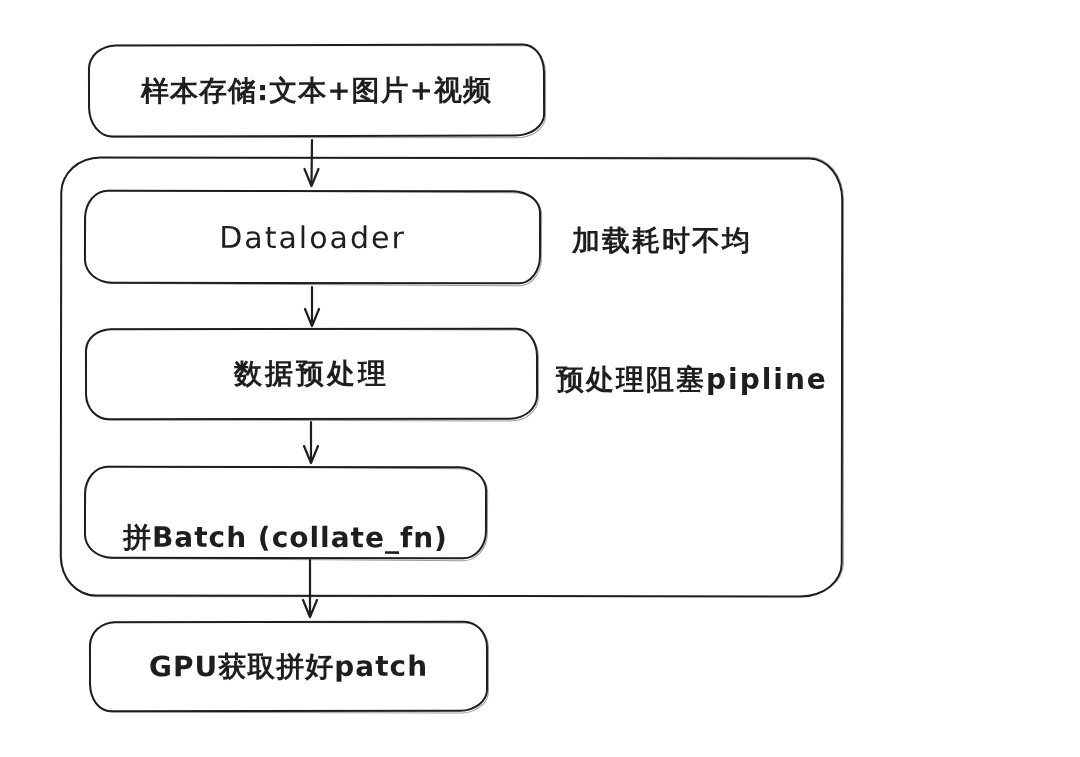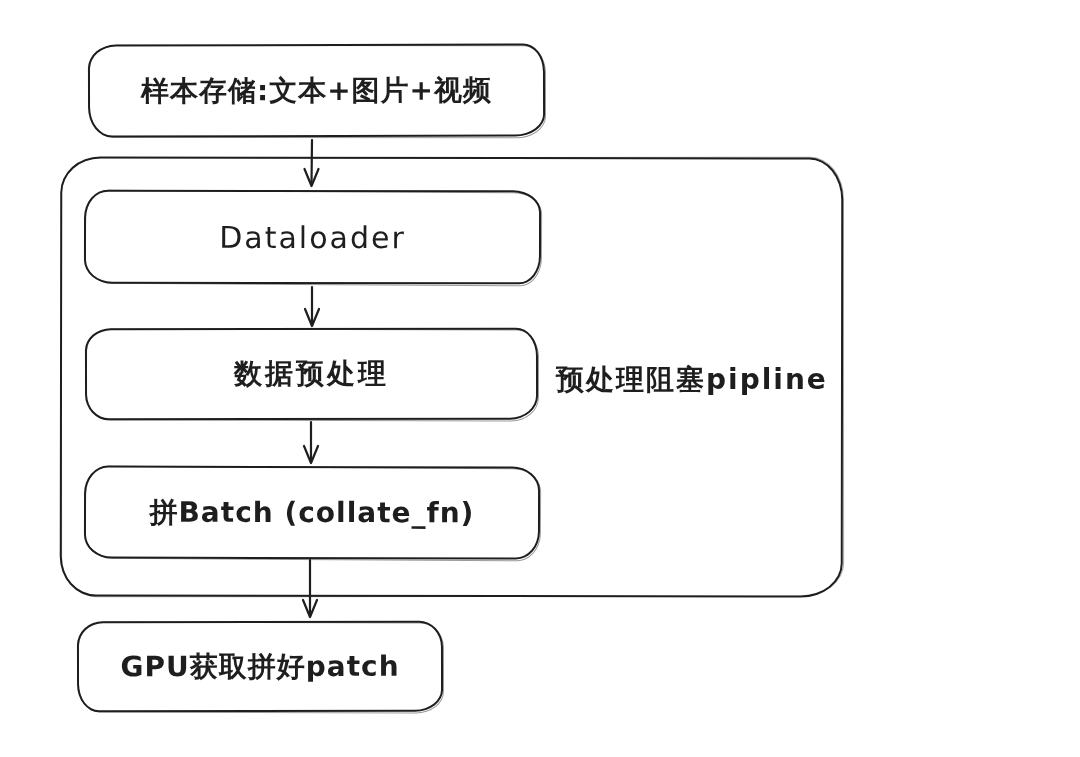--- a/index.html
+++ b/index.html
@@ -42,27 +42,28 @@
     font-size:30px;font-weight:500;letter-spacing:2px;
     transform:rotate(.1deg);
   }
   .node-preprocess{
     left:85px;top:328px;width:453px;height:92px;
     border-radius:26px 22px 28px 24px / 22px 28px 24px 26px;
     font-size:28px;font-weight:600;letter-spacing:3px;
     transform:rotate(-.1deg);
   }
   .node-batch{
-    left:84px;top:466px;width:456px;height:93px;
+    left:84px;top:466px;width:403px;height:93px;
     border-radius:24px 28px 24px 28px / 28px 24px 28px 24px;
     font-size:28px;font-weight:600;letter-spacing:1px;
     transform:rotate(.12deg);
+    align-items:flex-end;
   }
   .node-gpu{
-    left:77px;top:621px;width:366px;height:91px;
+    left:89px;top:621px;width:399px;height:91px;
     border-radius:26px 24px 28px 22px / 24px 26px 22px 28px;
     font-size:28px;font-weight:600;letter-spacing:1px;
     transform:rotate(-.1deg);
     text-align:right;
   }
 
   
   .container-box{
     position:absolute;
     left:60px;top:157px;width:783px;height:440px;
@@ -124,20 +125,21 @@
   </div>
 
   <div class="node node-batch">
     <span>拼Batch (collate_fn)</span>
   </div>
 
   <div class="node node-gpu">
     <span>GPU获取拼好patch</span>
   </div>
 
+  <div class="annotation annotation-dataloader">加载耗时不均</div>
   <div class="annotation annotation-preprocess">预处理阻塞pipline</div>
 
   <svg class="arrows" width="1080" height="757" viewBox="0 0 1080 757">
     <g>
       <path d="M312 140 L311.5 184"></path>
       <path d="M304.5 169 L311.5 186 L318.5 169"></path>
     </g>
     <g>
       <path d="M312 287 L312 324"></path>
       <path d="M305 309 L312 326 L319 309"></path>

